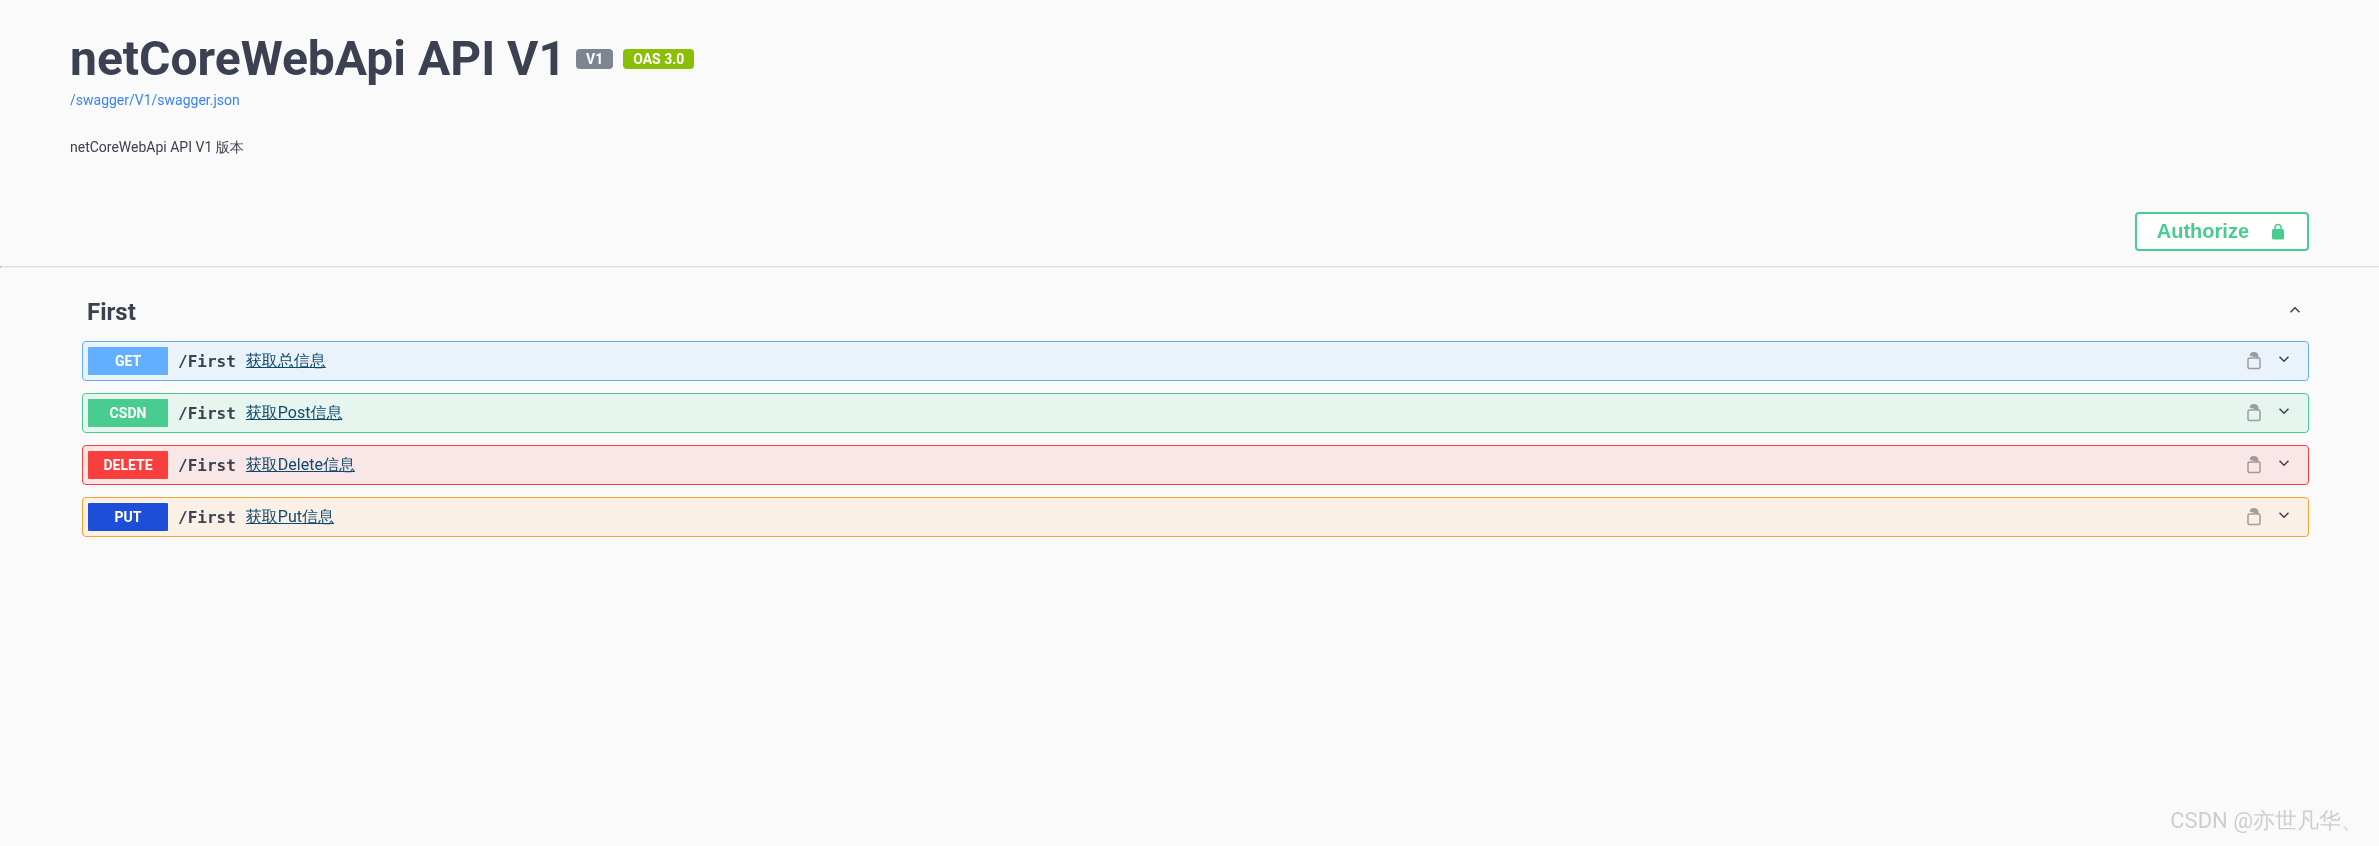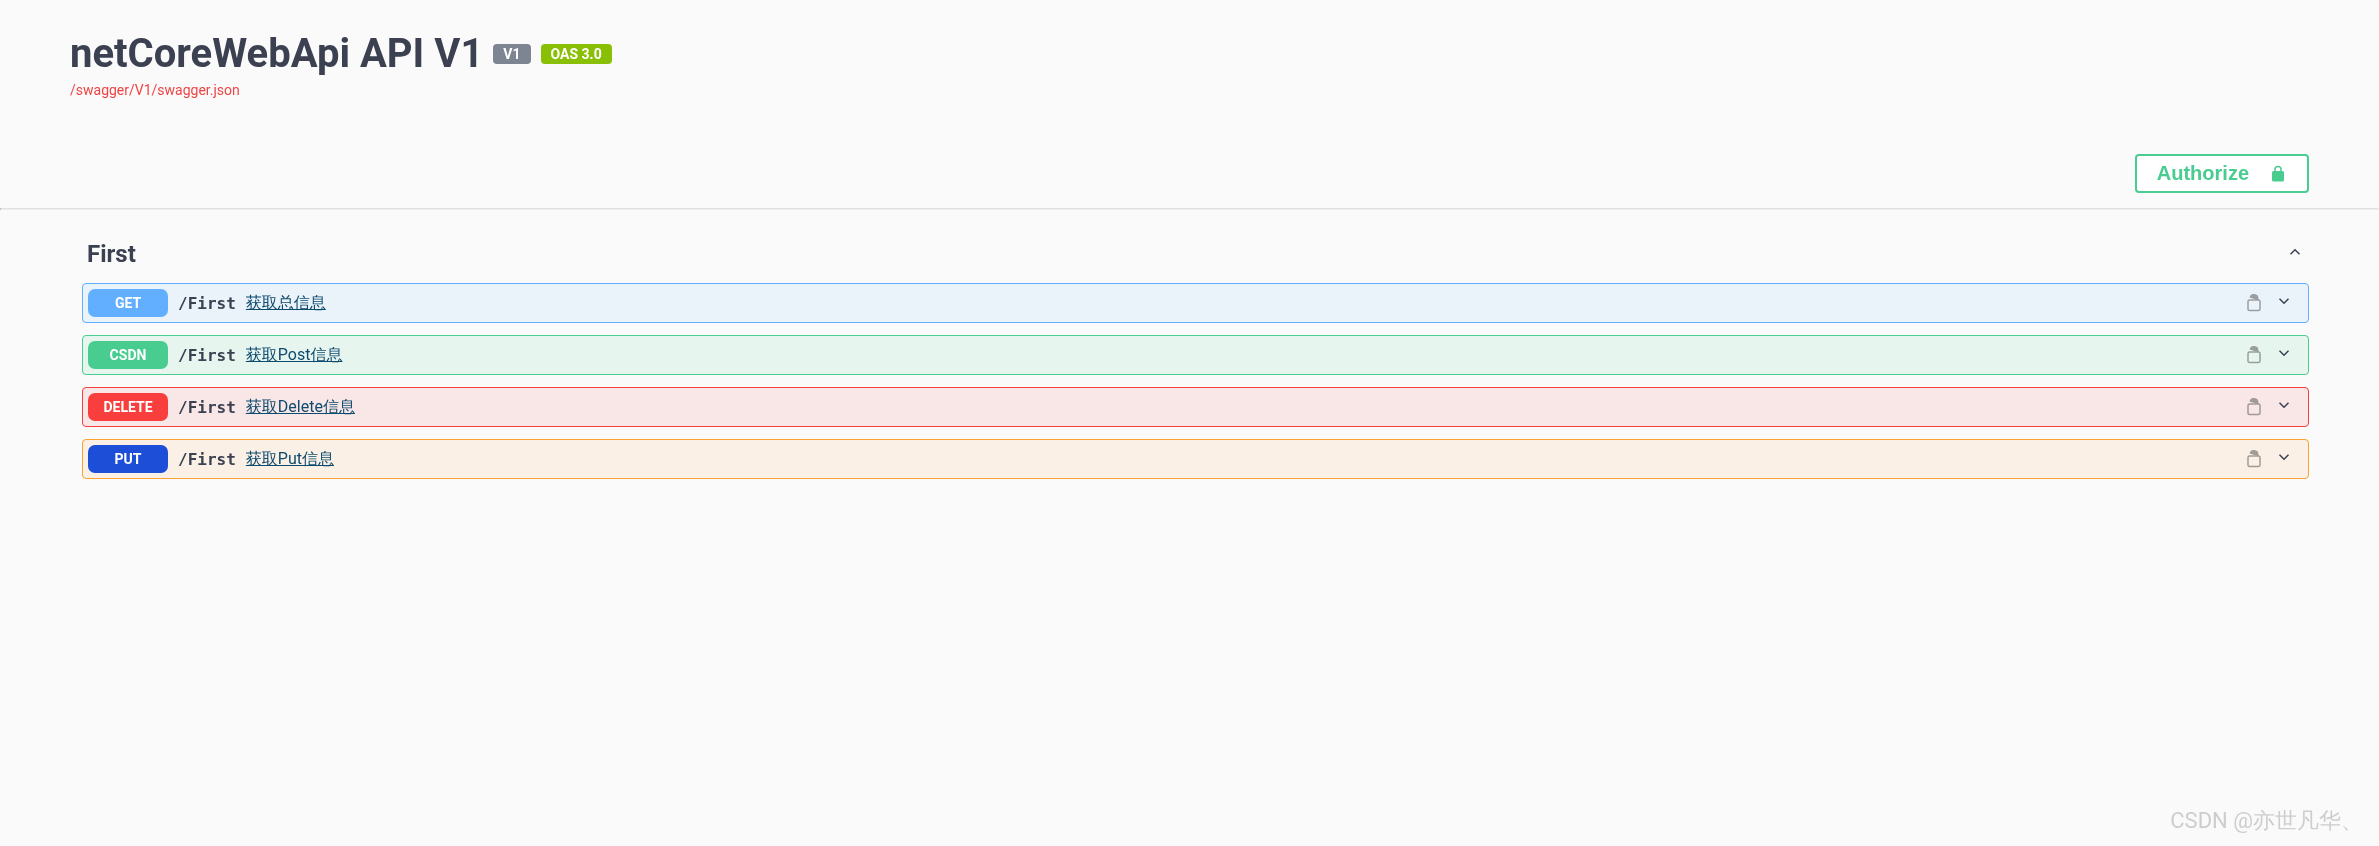--- a/index.html
+++ b/index.html
@@ -11,42 +11,42 @@
     .header-section {
       padding: 30px 70px 40px;
       background: #fafafa;
     }
     .title-row {
       display: flex;
       align-items: center;
       gap: 10px;
     }
     .api-title {
-      font-size: 40px;
+      font-size: 48px;
       font-weight: 700;
       color: #3b4151;
     }
     .version-badge {
       background: #7d8492;
       color: #fff;
       border-radius: 4px;
       padding: 2px 10px;
       font-size: 14px;
       font-weight: 700;
     }
     .oas-badge {
       background: #89bf04;
       color: #fff;
       border-radius: 4px;
       padding: 2px 10px;
       font-size: 14px;
       font-weight: 700;
     }
     .swagger-link {
-      color: #ef4444;
+      color: #3b82f6;
       text-decoration: none;
       font-size: 14px;
       display: inline-block;
       margin-top: 5px;
     }
     .api-description {
       margin-top: 30px;
       font-size: 14px;
       color: #3b4151;
     }
@@ -104,21 +104,21 @@
     .opblock-delete { background: rgba(249,62,62,.1); border-color: #f93e3e; }
     .opblock-put { background: rgba(252,161,48,.1); border-color: #fca130; }
     .op-left { display: flex; align-items: center; gap: 10px; }
     .method-badge {
       min-width: 80px;
       text-align: center;
       padding: 6px 0;
       color: #fff;
       font-weight: 700;
       font-size: 14px;
-      border-radius: 7px;
+      border-radius: 1px;
     }
     .m-get { background: #61affe; }
     .m-post { background: #49cc90; }
     .m-delete { background: #f93e3e; }
     .m-put { background: #1d4ed8; }
     .op-path {
       font-family: monospace;
       font-size: 16px;
       color: #3b4151;
       font-weight: 600;
@@ -141,20 +141,21 @@
 </head>
 <body>
 
 <div class="header-section">
   <div class="title-row">
     <h1 class="api-title">netCoreWebApi API V1</h1>
     <span class="version-badge">V1</span>
     <span class="oas-badge">OAS 3.0</span>
   </div>
   <a class="swagger-link">/swagger/V1/swagger.json</a>
+  <p class="api-description">netCoreWebApi API V1 版本</p>
 </div>
 
 <div class="authorize-row">
   <button class="authorize-btn">
     <span>Authorize</span>
     <svg class="authorize-lock" viewBox="0 0 24 24">
         <path d="M18 8h-1V6a5 5 0 0 0-10 0v2H6a2 2 0 0 0-2 2v10a2 2 0 0 0 2 2h12a2 2 0 0 0 2-2V10a2 2 0 0 0-2-2zM9 6a3 3 0 0 1 6 0v2H9z"></path>
       </svg>
   </button>
 </div>

